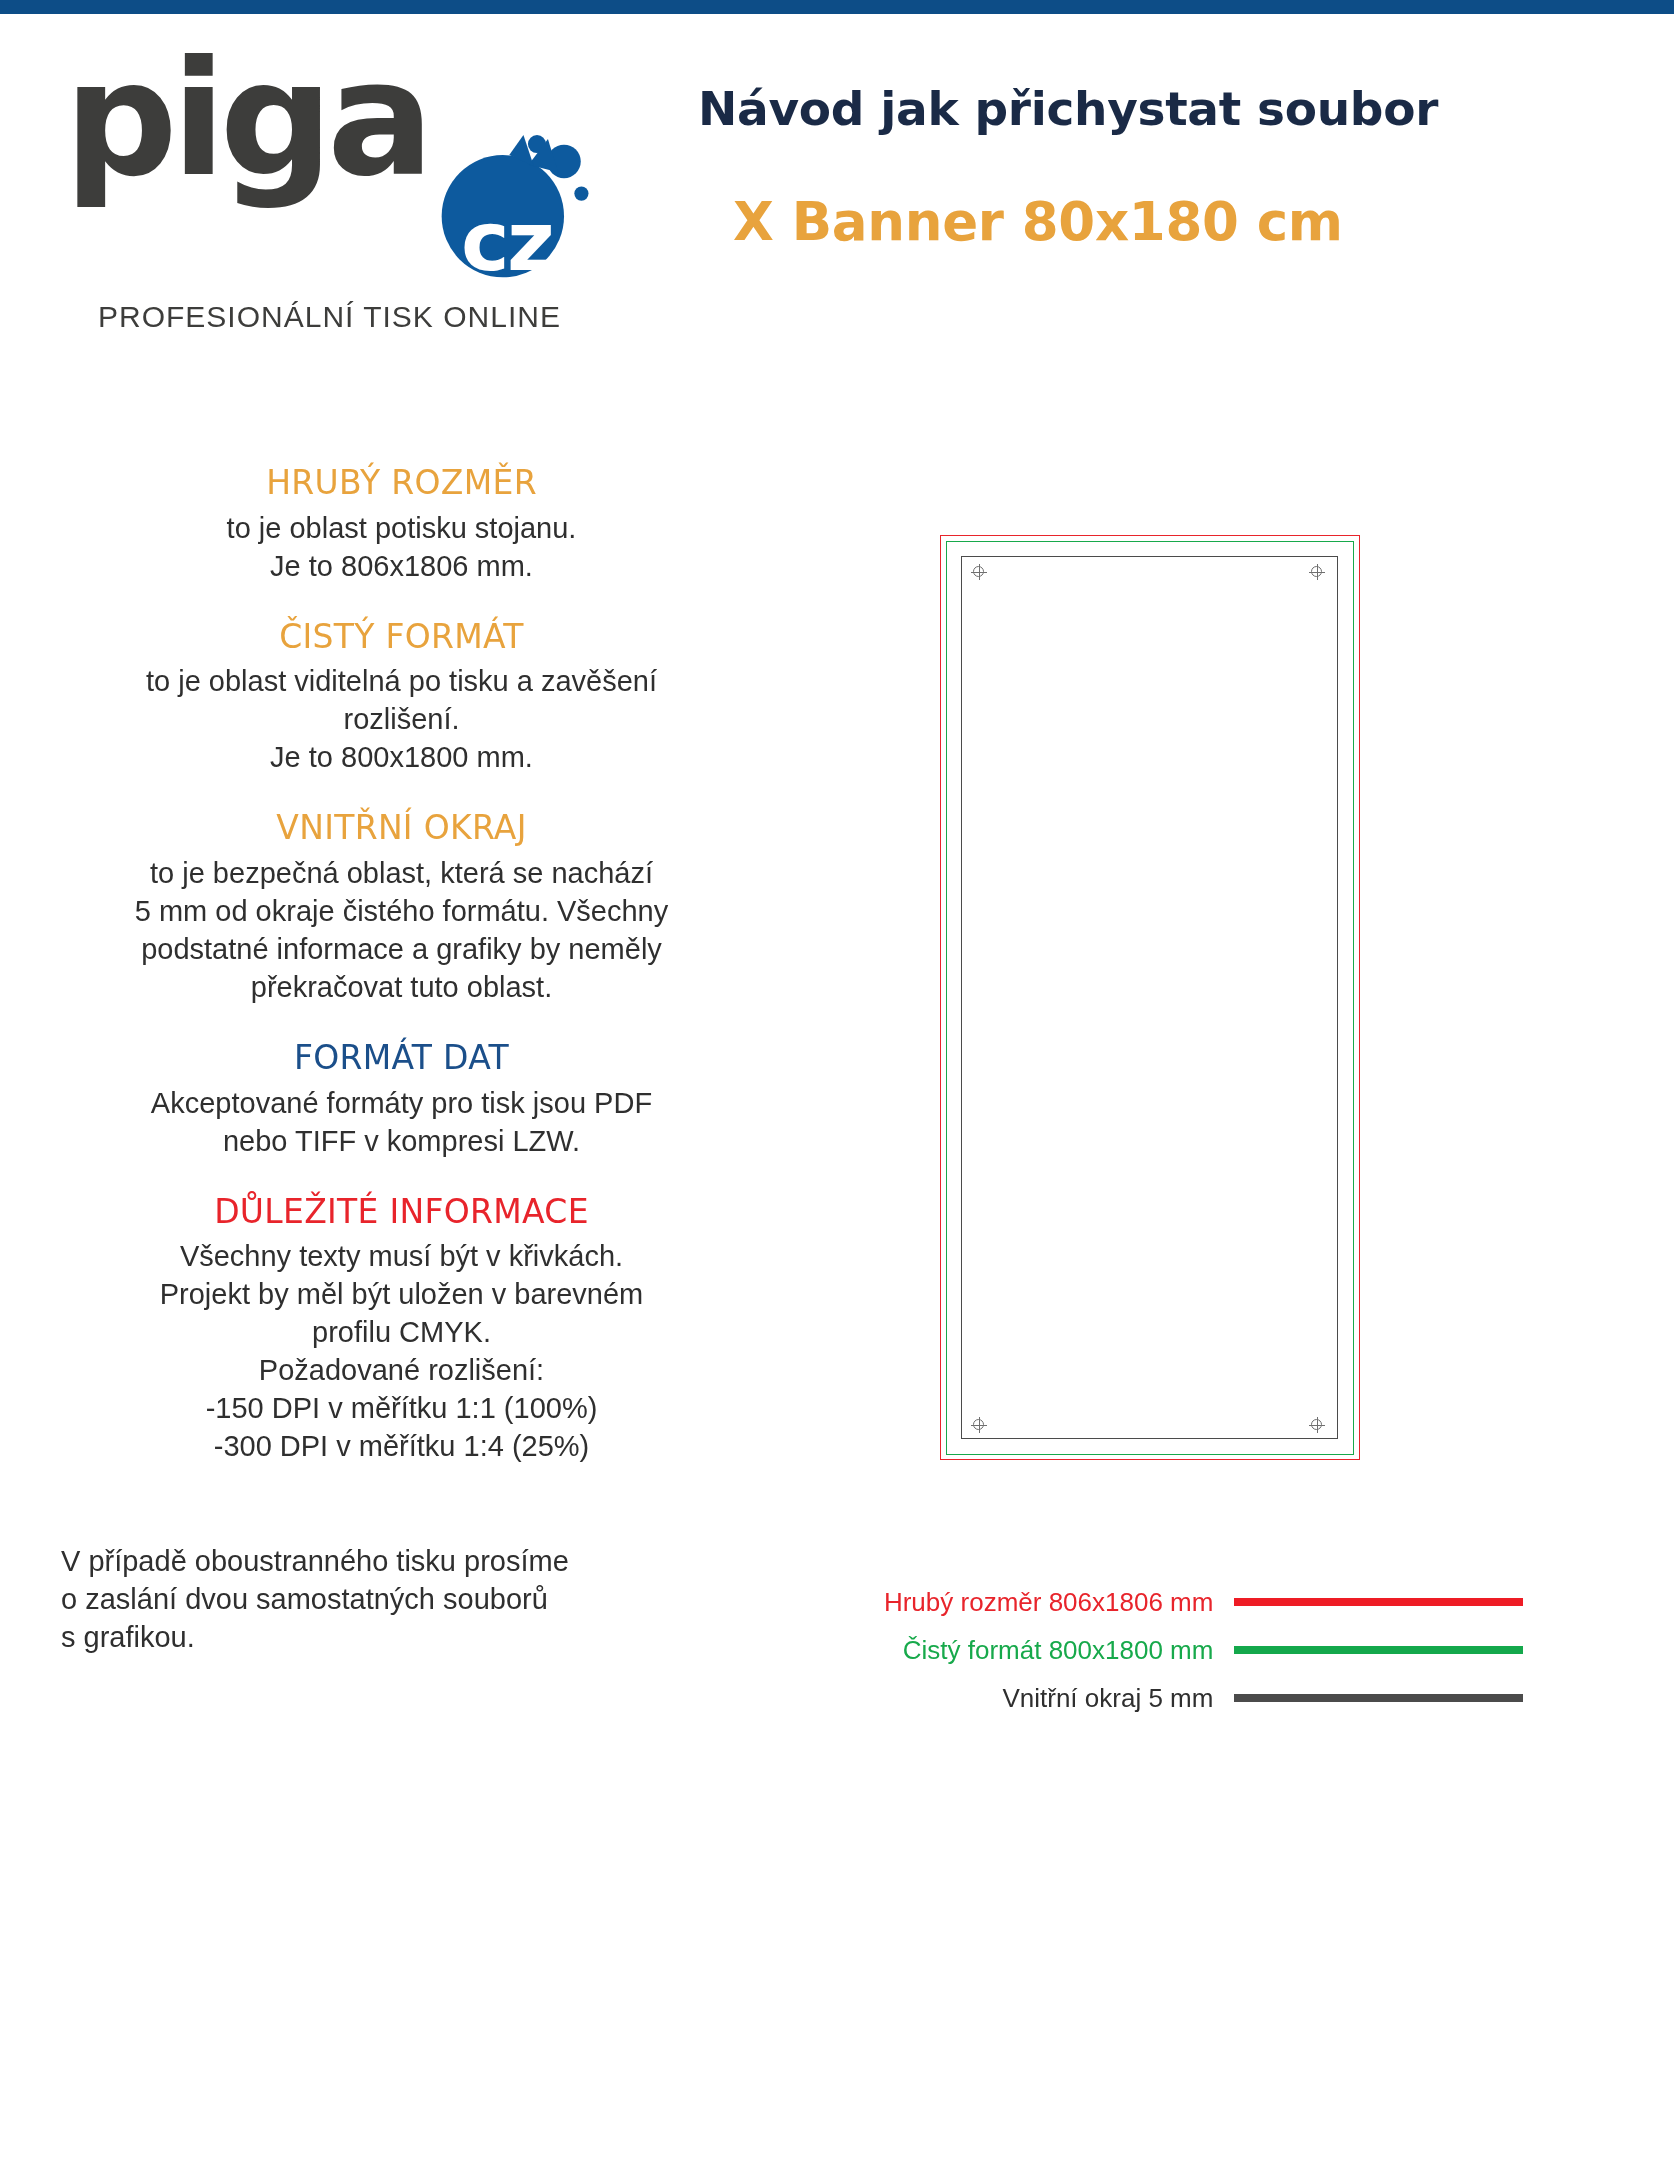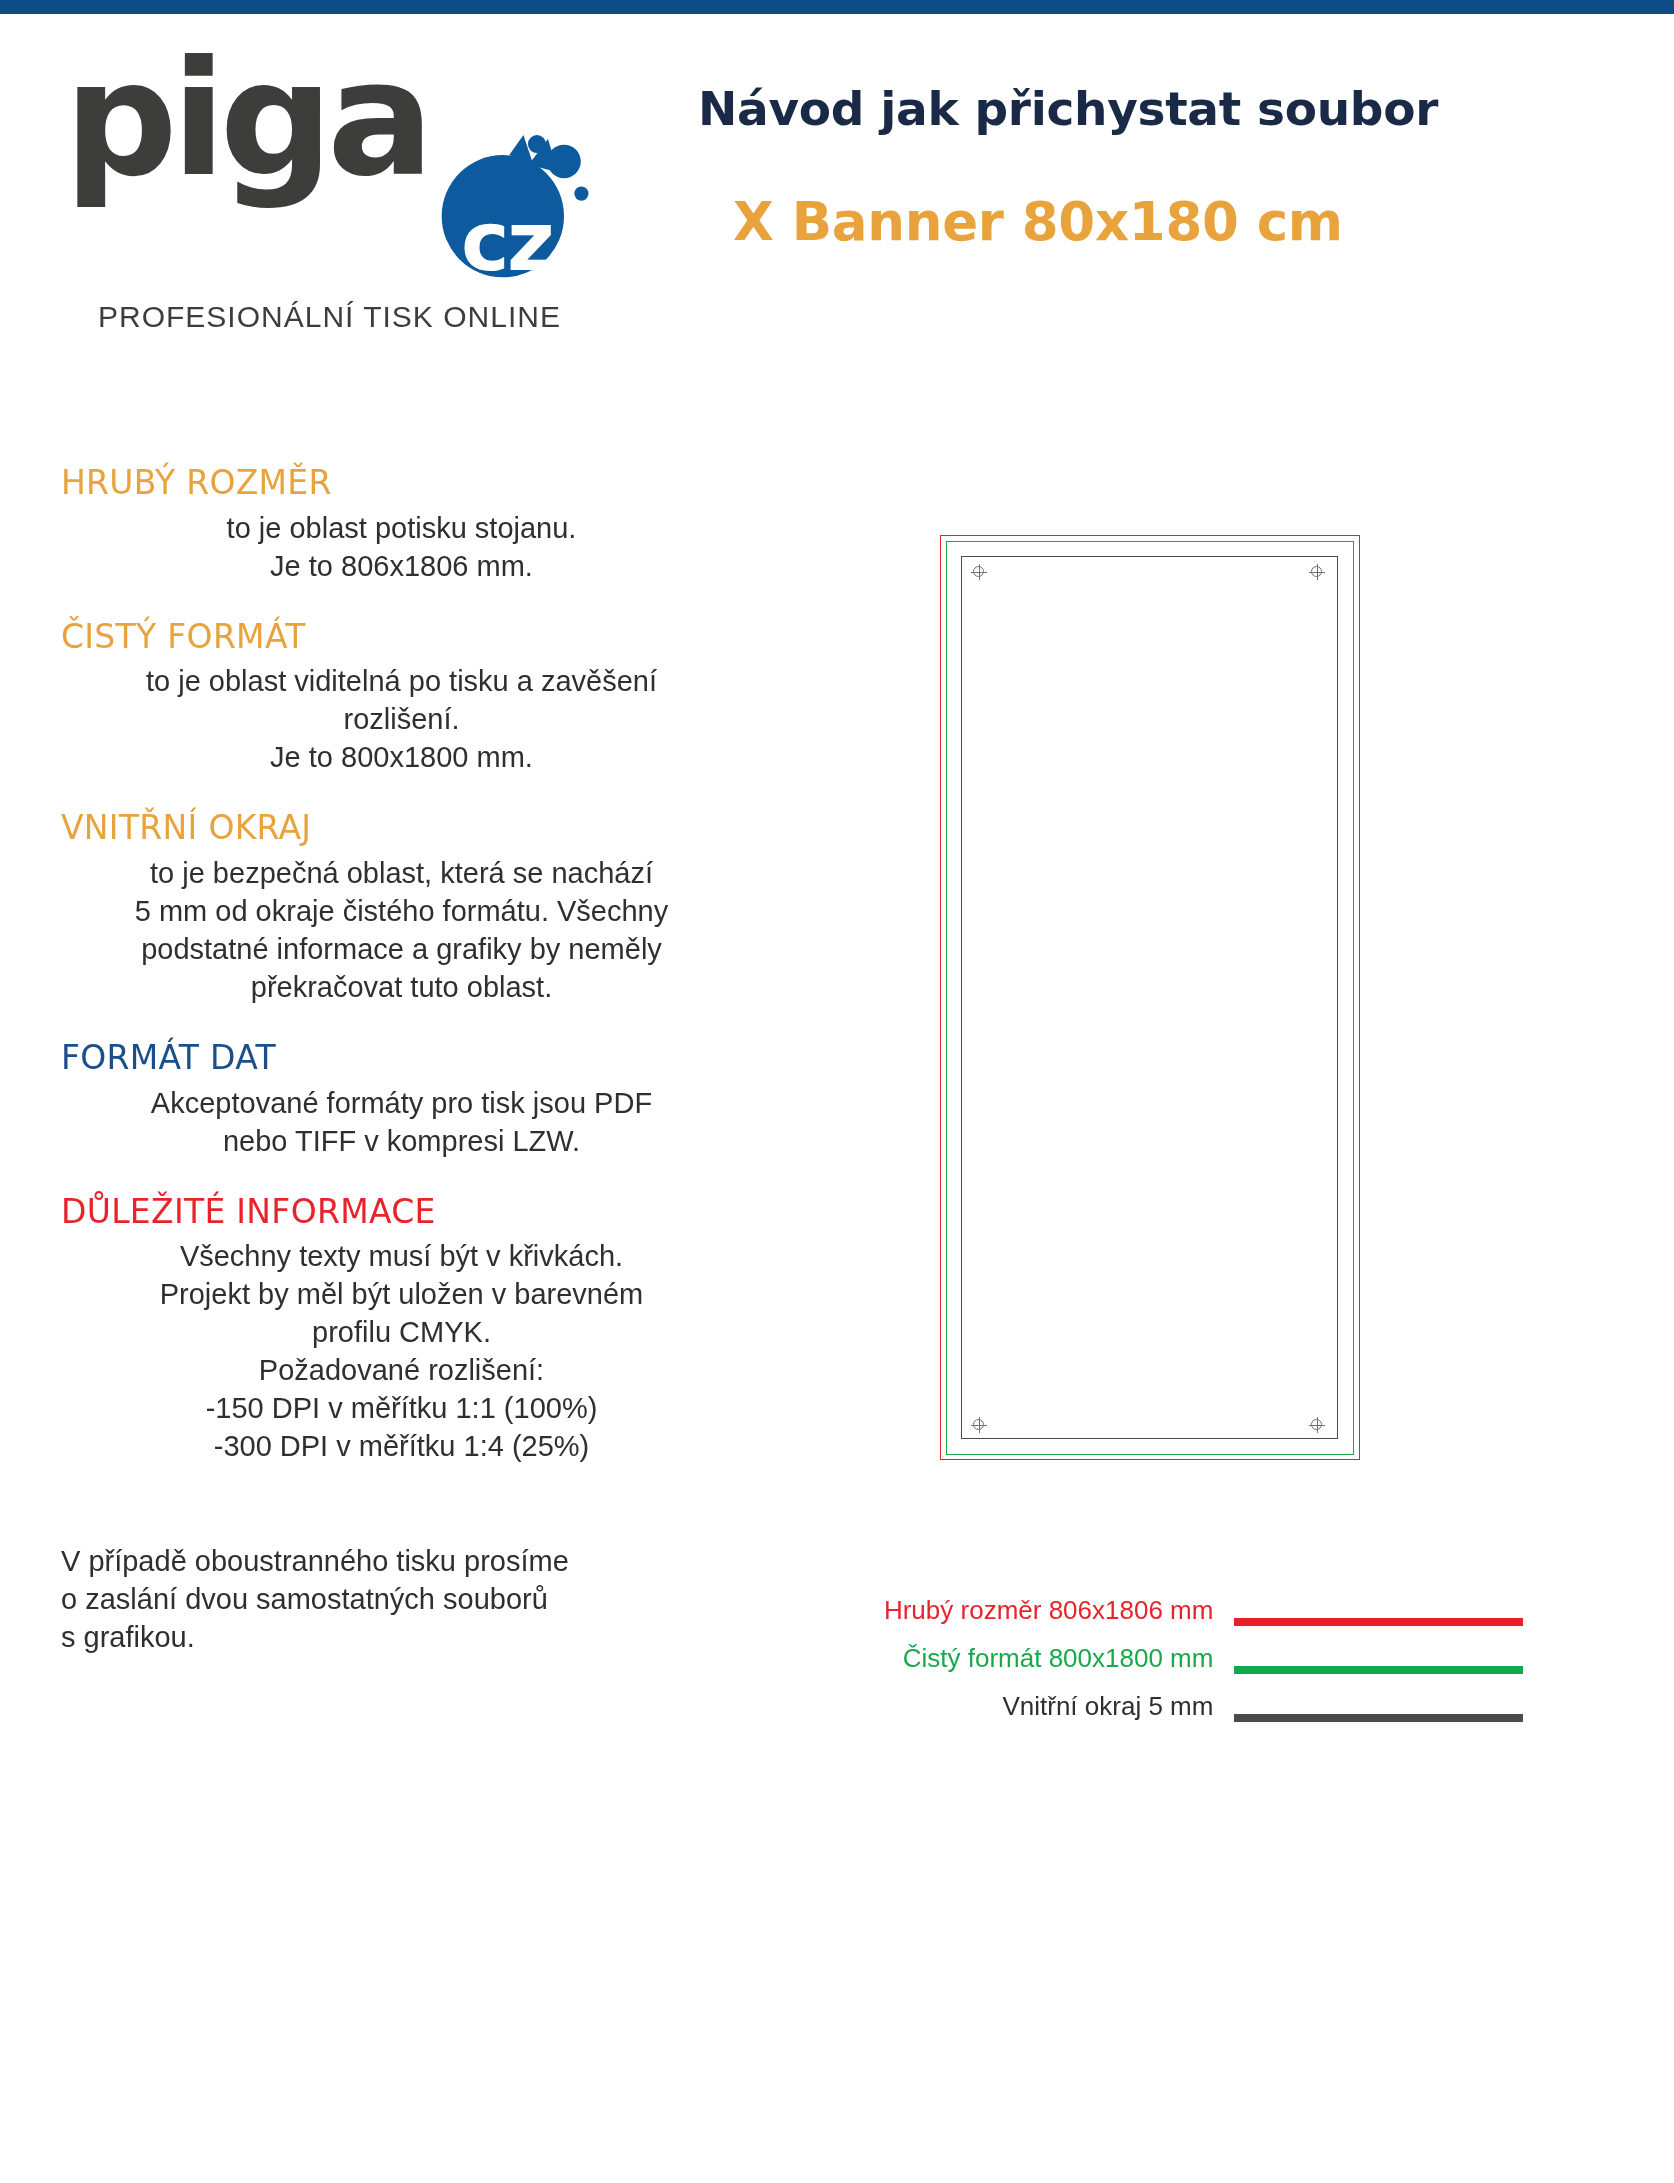--- a/index.html
+++ b/index.html
@@ -111,20 +111,21 @@
     top: 463px;
     width: 681px;
   }
   .section { margin-bottom: 31px; }
   .sec-title {
     font-family: "DejaVu Sans", sans-serif;
     font-size: 33px;
     font-weight: normal;
     letter-spacing: 0.3px;
     margin-bottom: 7.7px;
+    text-align: center;
   }
   .sec-title.orange { color: #e8a33d; }
   .sec-title.blue   { color: #1b4f8a; margin-top: 8px; }
   .sec-title.red    { color: #e8242b; }
   .sec-body {
     font-family: "Liberation Sans", sans-serif;
     font-size: 29px;
     line-height: 1.31;
     color: #2f2f2f;
   }
@@ -188,21 +189,21 @@
 
   
   .legend {
     position: absolute;
     left: 797px;
     top: 1578px;
     width: 726px;
   }
   .legend-row {
     display: flex;
-    align-items: flex-end;
+    align-items: center;
     justify-content: flex-end;
     height: 48px;
   }
   .legend-label {
     font-family: "Liberation Sans", sans-serif;
     font-size: 26px;
     color: #2f2f2f;
     text-align: right;
     padding-right: 20.6px;
     white-space: nowrap;

